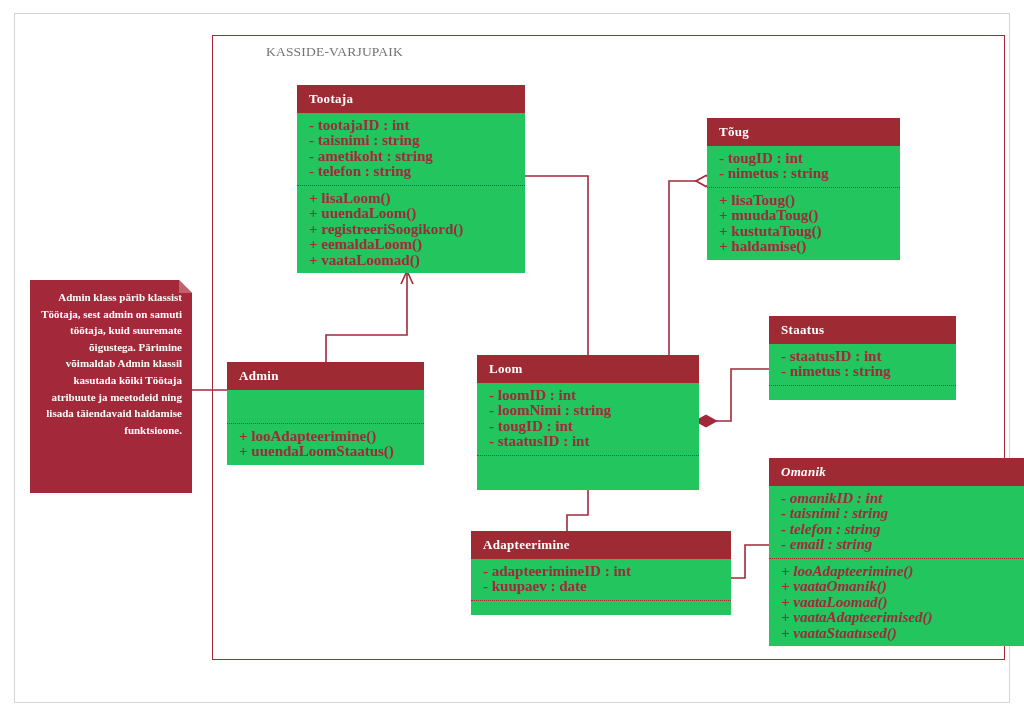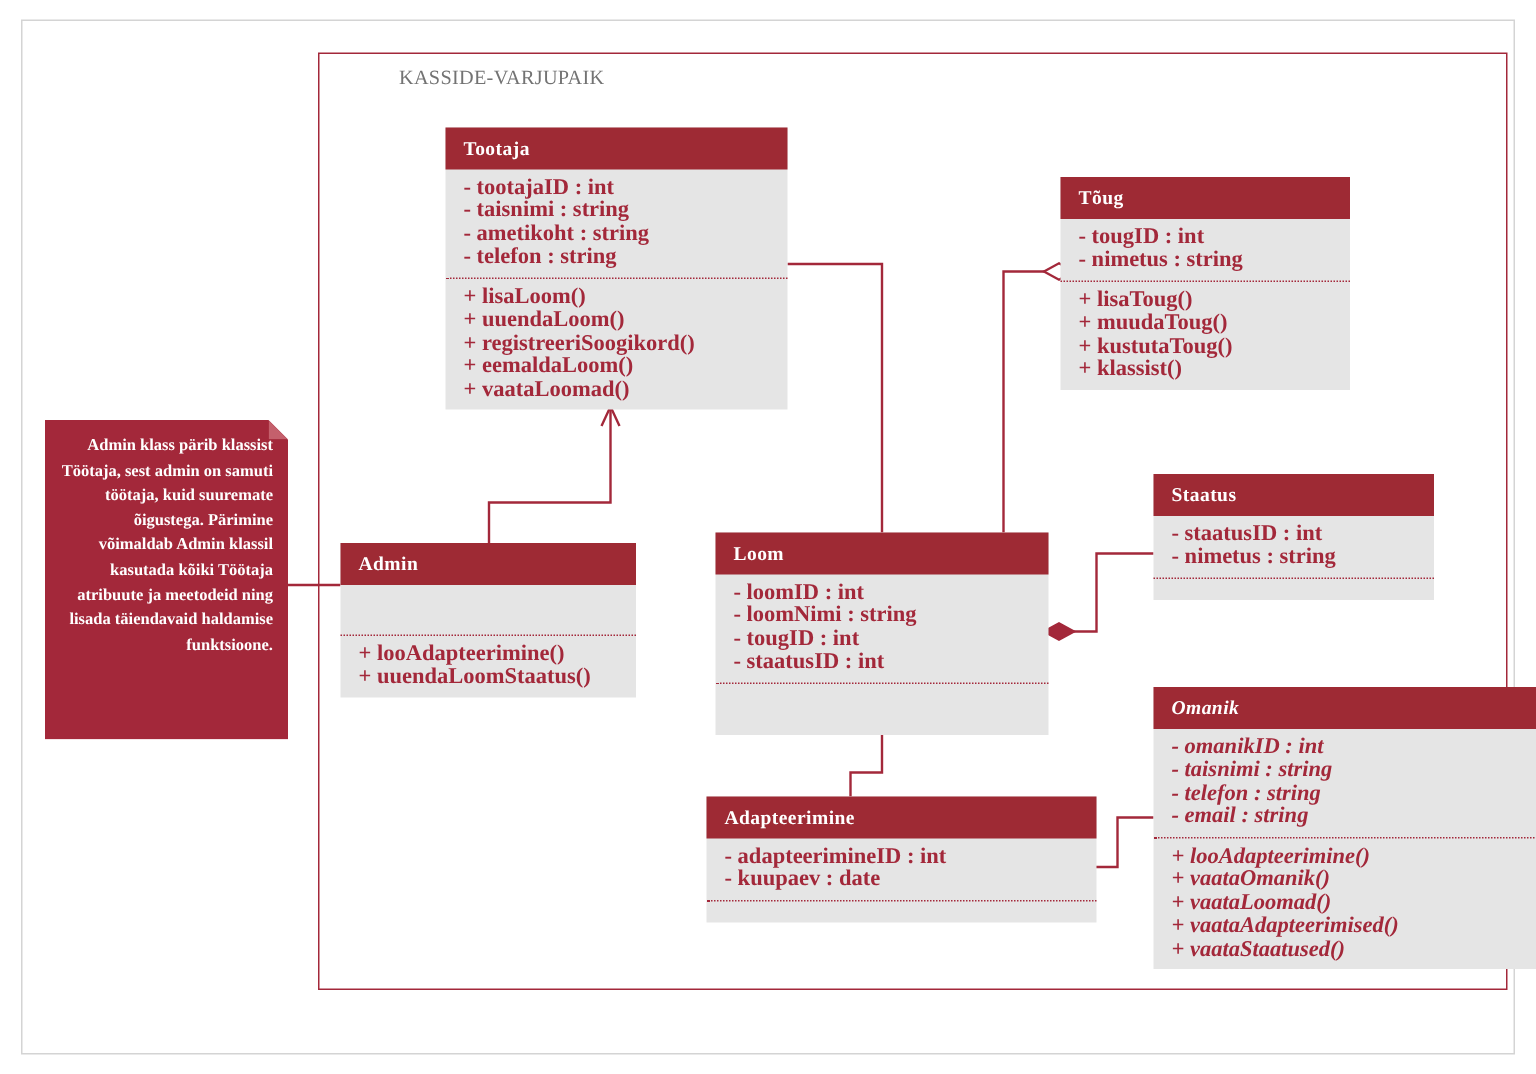--- a/index.html
+++ b/index.html
@@ -55,21 +55,21 @@
   #connectors {
     position: absolute;
     left: 0; top: 0;
     width: 1024px; height: 716px;
     pointer-events: none;
   }
 
   
   .uml-class {
     position: absolute;
-    background: #e5e5e5;
+    background: #22c55e;
     box-sizing: border-box;
     z-index: 5;
   }
   .uml-header {
     background: #9e2a34;
     color: #ffffff;
     font-size: 13px;
     font-weight: bold;
     padding: 6px 0 6px 12px;
     box-sizing: border-box;
@@ -189,21 +189,21 @@
   <div class="uml-class" id="class-toug">
     <div class="uml-header">Tõug</div>
     <div class="uml-compartment attrs">
       <div class="uml-row">- tougID : int</div>
       <div class="uml-row">- nimetus : string</div>
     </div>
     <div class="uml-compartment">
       <div class="uml-row">+ lisaToug()</div>
       <div class="uml-row">+ muudaToug()</div>
       <div class="uml-row">+ kustutaToug()</div>
-      <div class="uml-row">+ klassist()</div>
+      <div class="uml-row">+ haldamise()</div>
     </div>
   </div>
 
   <div class="uml-class" id="class-admin">
     <div class="uml-header">Admin</div>
     <div class="uml-compartment attrs tall-empty"></div>
     <div class="uml-compartment">
       <div class="uml-row">+ looAdapteerimine()</div>
       <div class="uml-row">+ uuendaLoomStaatus()</div>
     </div>

